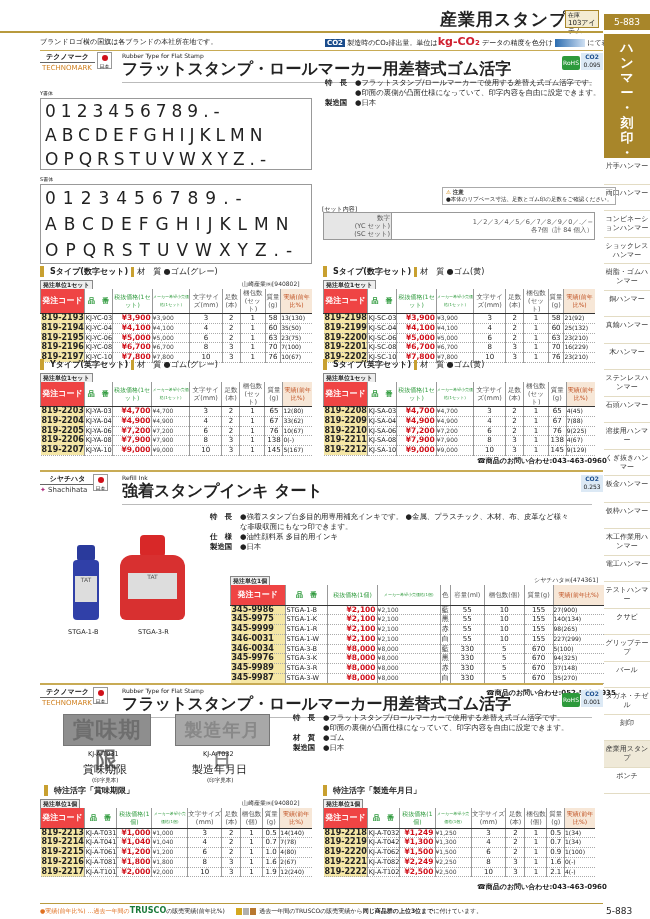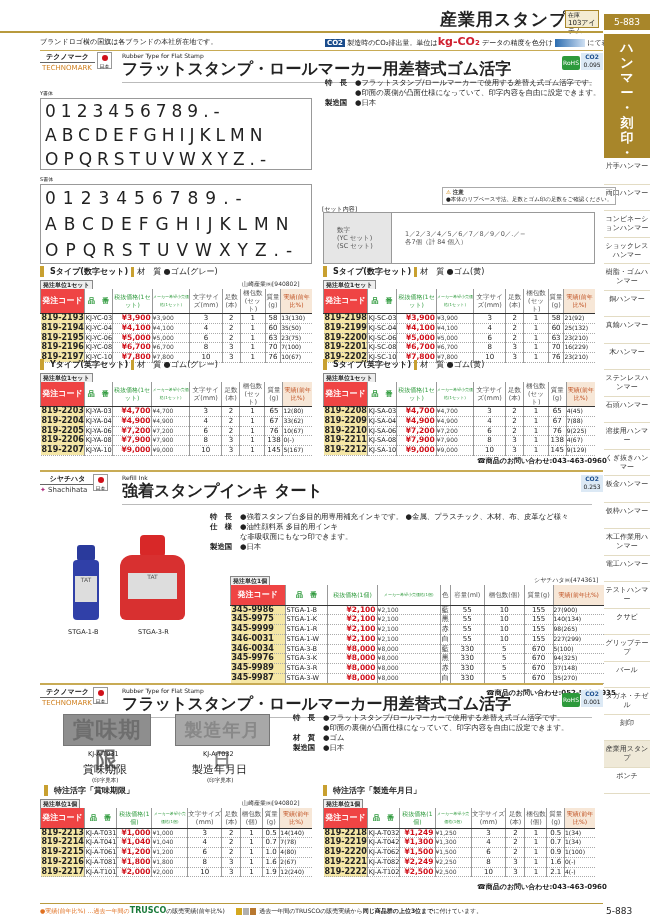--- a/index.html
+++ b/index.html
@@ -27,21 +27,21 @@
 .subtitle-en{position:absolute;font-size:6px}
 .ptitle{position:absolute;font-size:16px;font-weight:bold;border-bottom:1px solid #bbb;padding-bottom:2px}
 .rohs{position:absolute;width:18px;height:14px;background:#2e9a3c;color:#fff;font-size:6px;text-align:center;line-height:14px;border-radius:2px}
 .co2box{position:absolute;width:22px;height:17px;background:#dce9f5;font-size:6px;text-align:center;line-height:8px}
 .co2box b{color:#1a4c8c}
 .features{position:absolute;font-size:7.4px;line-height:10px}
 .features .lbl{display:inline-block;width:30px;font-weight:bold}
 .fontbox{position:absolute;border:1px solid #999;font-size:17px;letter-spacing:5px;line-height:24px;padding-left:4px;color:#222;font-family:"DejaVu Sans",sans-serif}
 .fontlbl{position:absolute;font-size:5px}
 .settable{position:absolute;border-collapse:collapse;font-size:6.5px;color:#555}
-.settable td{border:1px solid #999;text-align:left;line-height:8px;padding:13px}
+.settable td{border:1px solid #999;text-align:right;line-height:8px;padding:1px}
 .settable td.h{background:#e6e6e6;width:68px}
 .caution{position:absolute;font-size:5.5px;border:1px solid #aaa;padding:1px 3px}
 .subhdr{position:absolute;font-size:8px;font-weight:bold;padding-left:6px;border-left:4px solid #c8a030}
 .subhdr .bar{display:inline-block;width:3px;height:10px;background:#c8a030;vertical-align:middle;margin:0 3px}
 .unit{position:absolute;font-size:6px;font-weight:bold;border:1px solid #888;padding:0 2px;background:#eee}
 .maker{position:absolute;font-size:6px;color:#333}
 table.pt{position:absolute;border-collapse:collapse;font-size:7px}
 table.pt th{background:#fff;font-weight:normal;font-size:6.5px;color:#555;border-left:1px solid #999;line-height:8px;height:20px;border-bottom:1px solid #333}
 table.pt th.code{background:#ef4444;color:#fff;font-size:8px;font-weight:bold}
 table.pt th.hin{color:#2e9a3c;font-weight:bold;font-size:7px}
@@ -702,22 +702,22 @@
 <div class="brandlogo" style="left:40px;top:486px;color:#333"><span style="color:#b03080">✦</span> <span>Shachihata</span></div>
 <div class="flag" style="left:93px;top:474px">
     <div class="dot"></div>
     <div class="cc">日本</div>
   </div>
 <div class="subtitle-en" style="left:122px;top:474px">Refill Ink</div>
 <div class="ptitle" style="left:122px;top:481px;width:470px">強着スタンプインキ タート</div>
 <div class="co2box" style="left:581px;top:475px"><b>CO2</b><br><span>0.253</span></div>
 <div class="features" style="left:210px;top:512px">
   <div><span class="lbl">特　長</span><span>●強着スタンプ台多目的用専用補充インキです。 ●金属、プラスチック、木材、布、皮革など様々</span></div>
+  <div><span class="lbl"></span><span>な非吸収面にもなつ印できます。</span></div>
   <div><span class="lbl">仕　様</span><span>●油性顔料系 多目的用インキ</span></div>
-  <div><span class="lbl"></span><span>な非吸収面にもなつ印できます。</span></div>
   <div><span class="lbl">製造国</span><span>●日本</span></div>
 </div>
 <div class="bottle" style="left:77px;top:545px;width:18px;height:16px;background:#2a3a9c;border-radius:3px"></div>
 <div class="bottle" style="left:73px;top:560px;width:26px;height:60px;background:#3040a8">
     <div style="margin:16px 2px 0;background:#ddd;height:26px;font-size:6px;text-align:center;color:#555">TAT</div>
   </div>
 <div class="caplbl" style="left:68px;top:628px">STGA-1-B</div>
 <div class="bottle" style="left:140px;top:535px;width:25px;height:22px;background:#d82828;border-radius:4px"></div>
 <div class="bottle" style="left:120px;top:555px;width:65px;height:65px;background:#d83030;border-radius:12px 12px 6px 6px">
     <div style="margin:18px 8px 0;background:#ddd;height:26px;font-size:6px;text-align:center;color:#555">TAT</div>

